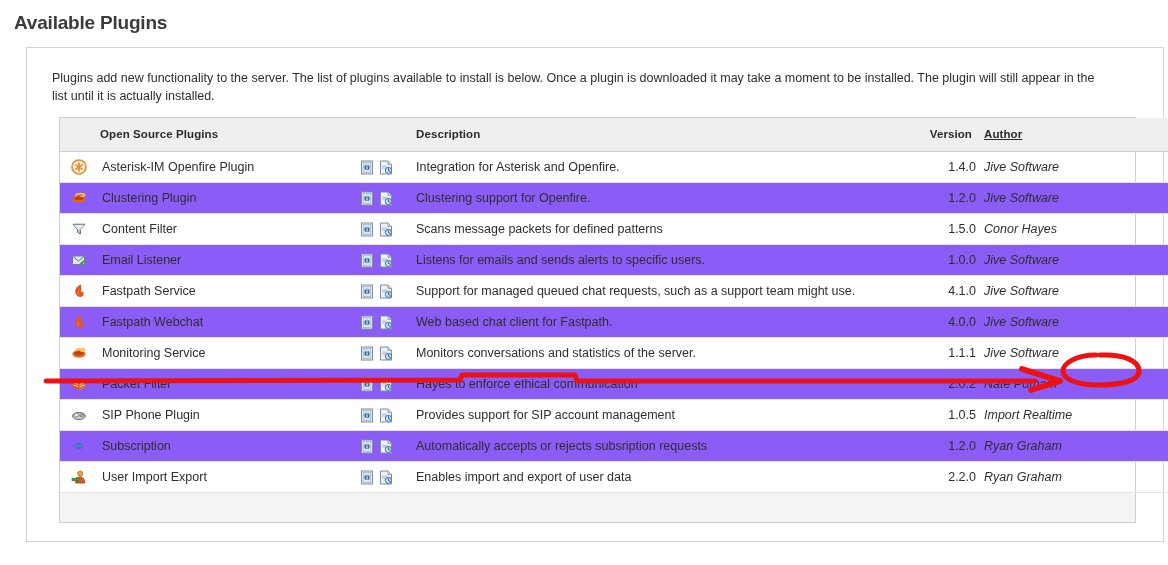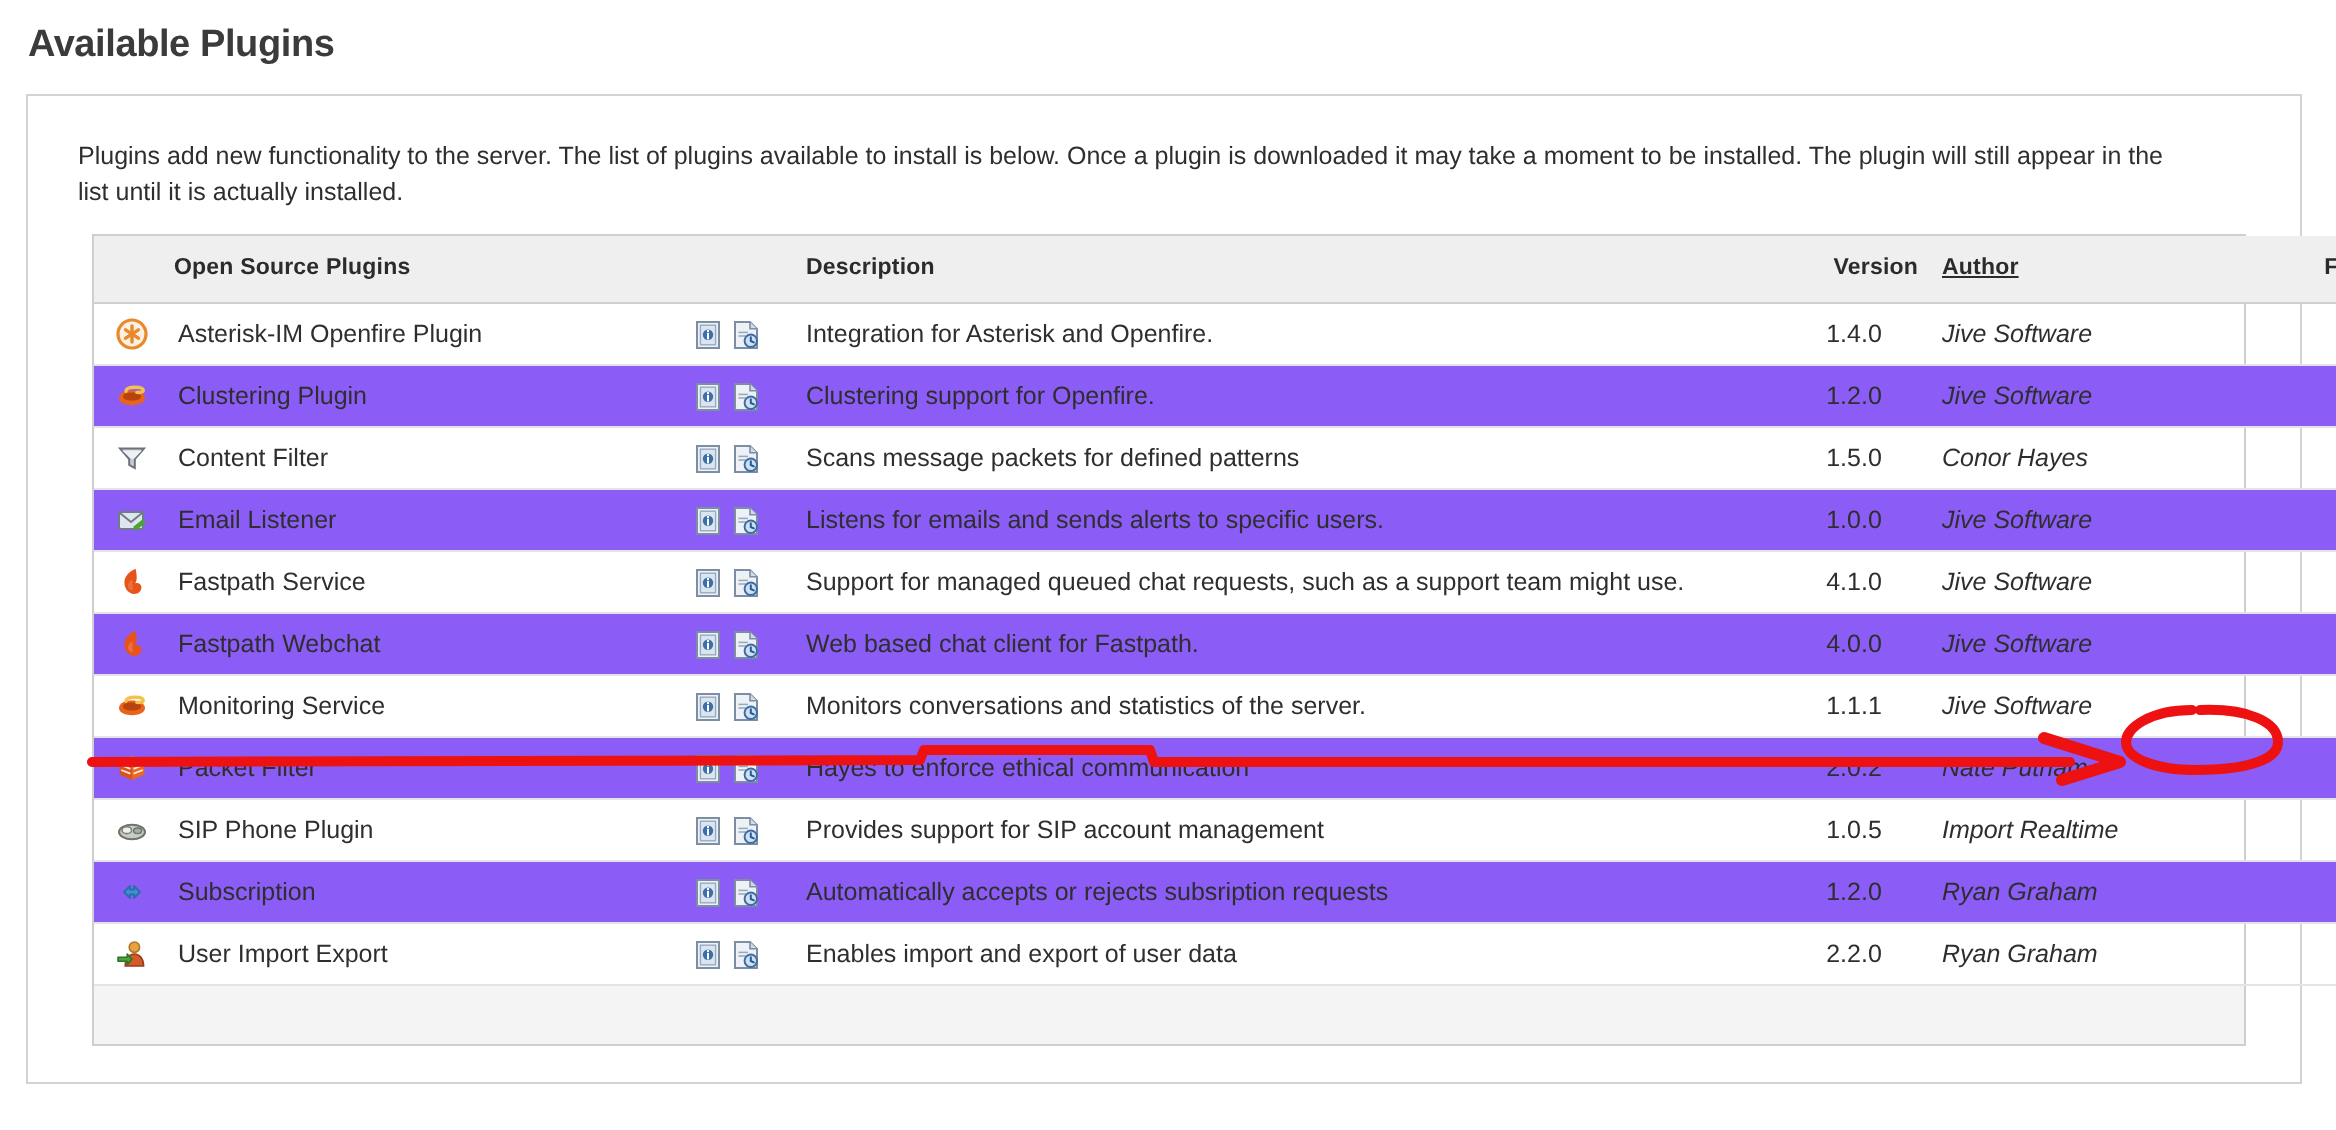--- a/index.html
+++ b/index.html
@@ -20,21 +20,21 @@
   #page-title {
     font-size: 19px;
     font-weight: bold;
     color: #3b3b3b;
     padding: 12px 0 0 14px;
     letter-spacing: -0.2px;
   }
 
   #panel {
     position: absolute;
-    left: 13px;
+    left: 26px;
     top: 47px;
     width: 1138px;
     height: 495px;
     border: 1px solid #d3d3d3;
     background: #ffffff;
     box-sizing: border-box;
   }
 
   #intro {
     font-size: 12.5px;
@@ -85,21 +85,21 @@
     font-size: 12.5px;
     color: #2e2e2e;
     padding: 0 4px;
     height: 30px;
     vertical-align: middle;
   }
   td.c-icon { text-align: center; padding: 0; }
   td.c-name { padding-left: 2px; white-space: nowrap; }
   td.c-docs { text-align: left; padding: 0 0 0 2px; white-space: nowrap; }
   td.c-desc { padding-left: 2px; }
-  td.c-version { text-align: center; padding-right: 8px; }
+  td.c-version { text-align: right; padding-right: 8px; }
   td.c-author { padding-left: 4px; font-style: italic; }
   td.c-size { text-align: right; padding-right: 6px; }
 
   tbody tr.alt td { background: #8b5cf6; }
 
   
   .ic { display: inline-block; vertical-align: middle; line-height: 0; }
   .doc-ic { margin-right: 5px; }
 
   

